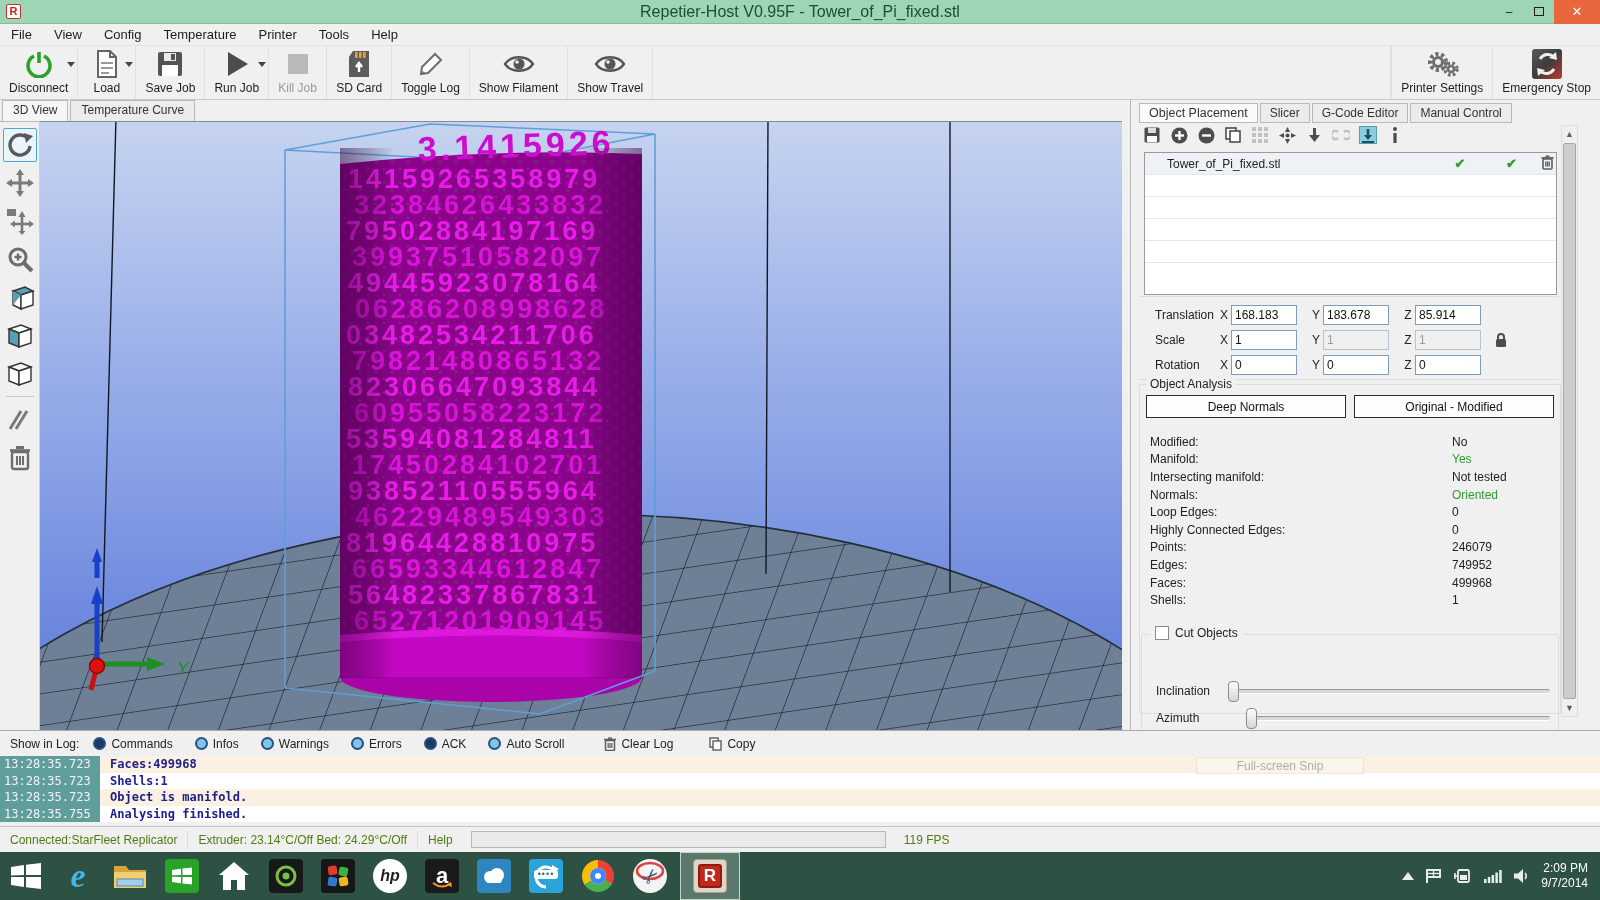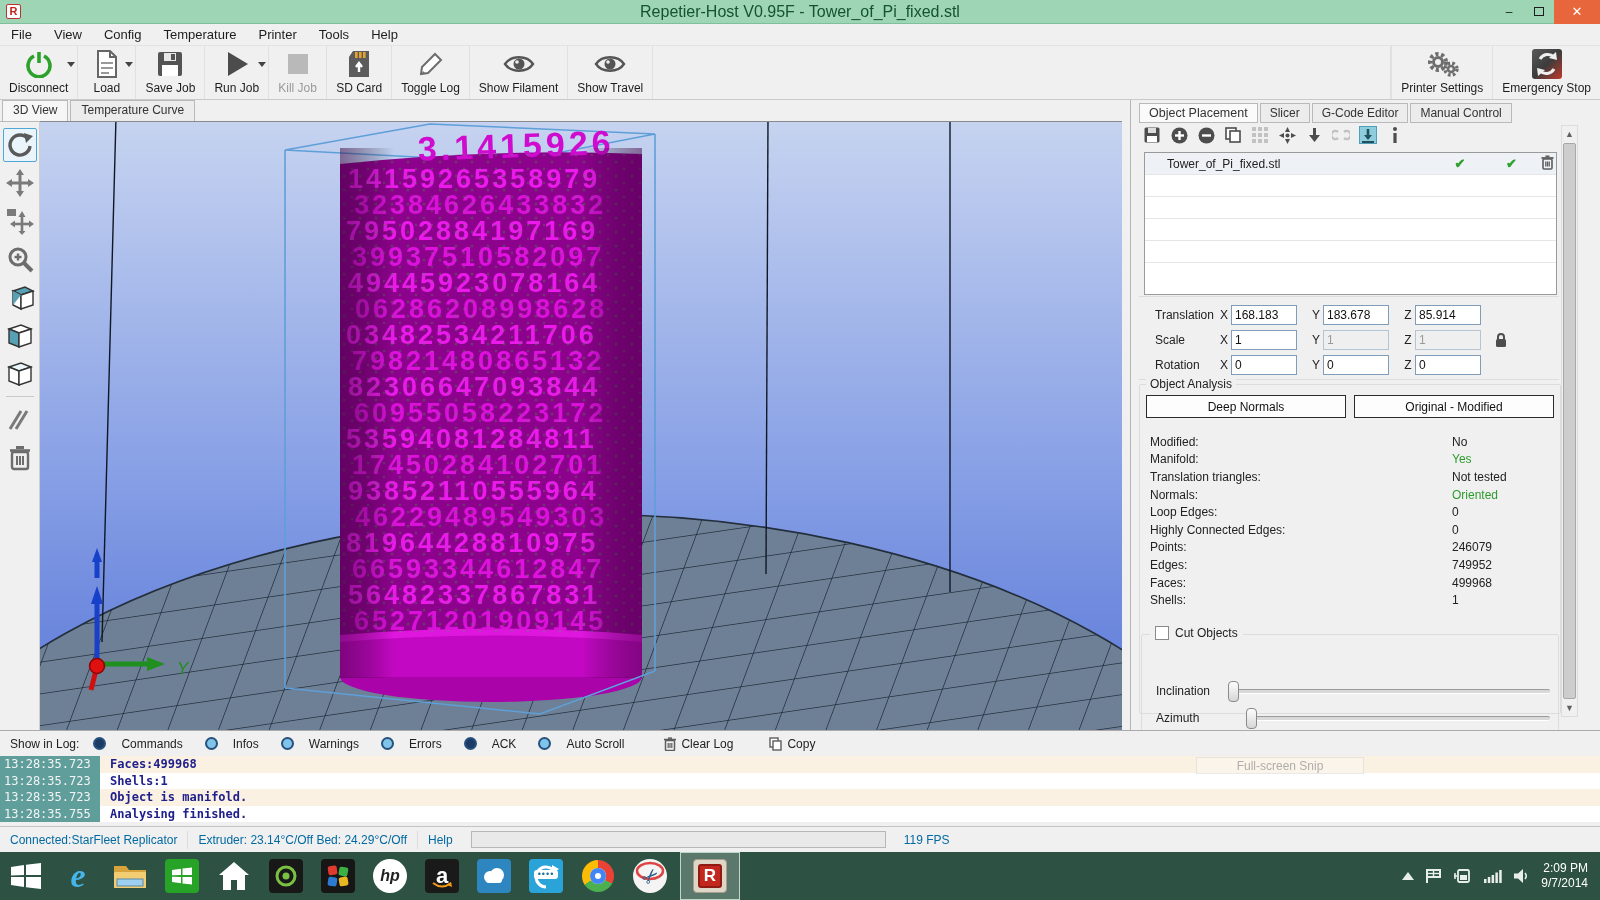--- a/index.html
+++ b/index.html
@@ -84,32 +84,32 @@
 .slider-row{position:absolute;left:0;width:418px;height:22px;display:flex;align-items:center;}
 .slider-label{width:88px;padding-left:14px;font-size:12px;color:#222;}
 .slider-track{position:relative;flex:1;margin-right:10px;height:5px;background:#d9d9d9;border-top:1px solid #9a9a9a;border-bottom:1px solid #fff;border-radius:2px;}
 .slider-thumb{position:absolute;top:-9px;width:11px;height:21px;background:linear-gradient(#fdfdfd,#d6d6d6);border:1px solid #8a8a8a;border-radius:4px;margin-left:-5px;}
 #rscroll{position:absolute;top:25px;left:430px;width:17px;height:592px;background:#f0f0f0;border:1px solid #dcdcdc;}
 .sarrow{position:absolute;left:0;width:15px;height:16px;color:#606060;font-size:9px;text-align:center;line-height:16px;background:#f0f0f0;}
 #rthumb{position:absolute;top:17px;left:1px;width:13px;height:556px;background:#cdcdcd;border:1px solid #a8a8a8;border-radius:2px;}
 
 
 #log-head{top:730px;left:0;width:1600px;height:26px;background:#f0f0f0;border-top:1px solid #ababab;display:flex;align-items:center;gap:6px;padding-left:10px;font-size:12px;color:#222;}
-.logtoggle{display:flex;align-items:center;gap:15px;padding:2px 8px;}
+.logtoggle{display:flex;align-items:center;gap:5px;padding:2px 8px;}
 .dot{width:13px;height:13px;border-radius:50%;border:2px solid #27517d;}
 .logbtn{display:flex;align-items:center;gap:5px;padding:2px 8px;}
 #log-lines{top:756px;left:0;width:1600px;height:66px;background:#fff;font-family:"DejaVu Sans Mono",monospace;font-size:12px;}
 .logline{display:flex;height:16.5px;align-items:center;}
 .logline.odd{background:#faf1e3;}
 .lt{width:100px;background:#5f9e9b;color:#f4f4f4;padding-left:4px;height:100%;display:flex;align-items:center;}
 .lx{color:#20208c;padding-left:10px;font-weight:bold;}
 #snip-ghost{position:absolute;top:757px;left:1196px;width:168px;height:17px;background:rgba(255,255,255,0.25);border:1px solid rgba(200,200,200,0.4);color:rgba(150,150,150,0.75);font-family:"Liberation Sans",sans-serif;font-size:12px;text-align:center;line-height:16px;}
 
 
-#statusbar{top:826px;left:0;width:1600px;height:26px;background:#f0f0f0;border-top:1px solid #c3c3c3;display:flex;align-items:center;font-size:12px;color:#0369a1;}
+#statusbar{top:826px;left:0;width:1600px;height:26px;background:#f0f0f0;border-top:1px solid #c3c3c3;display:flex;align-items:center;font-size:12px;color:#4d7c0f;}
 .st-seg{padding:0 10px;border-right:1px solid #dcdcdc;height:18px;display:flex;align-items:center;}
 #progress{width:415px;height:17px;background:#e9e9e9;border:1px solid #b7b7b7;margin:0 8px;}
 
 #taskbar{top:852px;left:0;width:1600px;height:48px;background:#2d5243;display:flex;align-items:center;}
 .tb-item{width:52px;height:48px;display:flex;align-items:center;justify-content:center;}
 .tb-active{width:60px;border:1px solid #bed7c6;background:rgba(255,255,255,0.22);margin-left:4px;}
 #tray{margin-left:auto;display:flex;align-items:center;gap:12px;padding-right:12px;}
 #clock{color:#fff;font-size:12px;text-align:right;line-height:15px;}
 .sq-icon{width:34px;height:34px;border-radius:4px;display:flex;align-items:center;justify-content:center;}
 #chrome-ball{width:32px;height:32px;border-radius:50%;background:conic-gradient(#ea4335 0 33%,#4caf50 33% 66%,#fbbc05 66% 100%);position:relative;}
@@ -609,21 +609,21 @@
       <div id="ares">
         <div class="arow">
             <span class="al">Modified:</span>
             <span class="av" style="color: rgb(34, 34, 34);">No</span>
           </div>
         <div class="arow">
             <span class="al">Manifold:</span>
             <span class="av" style="color: rgb(46, 155, 46);">Yes</span>
           </div>
         <div class="arow">
-            <span class="al">Translation triangles:</span>
+            <span class="al">Intersecting manifold:</span>
             <span class="av" style="color: rgb(34, 34, 34);">Not tested</span>
           </div>
         <div class="arow">
             <span class="al">Normals:</span>
             <span class="av" style="color: rgb(46, 155, 46);">Oriented</span>
           </div>
         <div class="arow">
             <span class="al">Loop Edges:</span>
             <span class="av" style="color: rgb(34, 34, 34);">0</span>
           </div>

